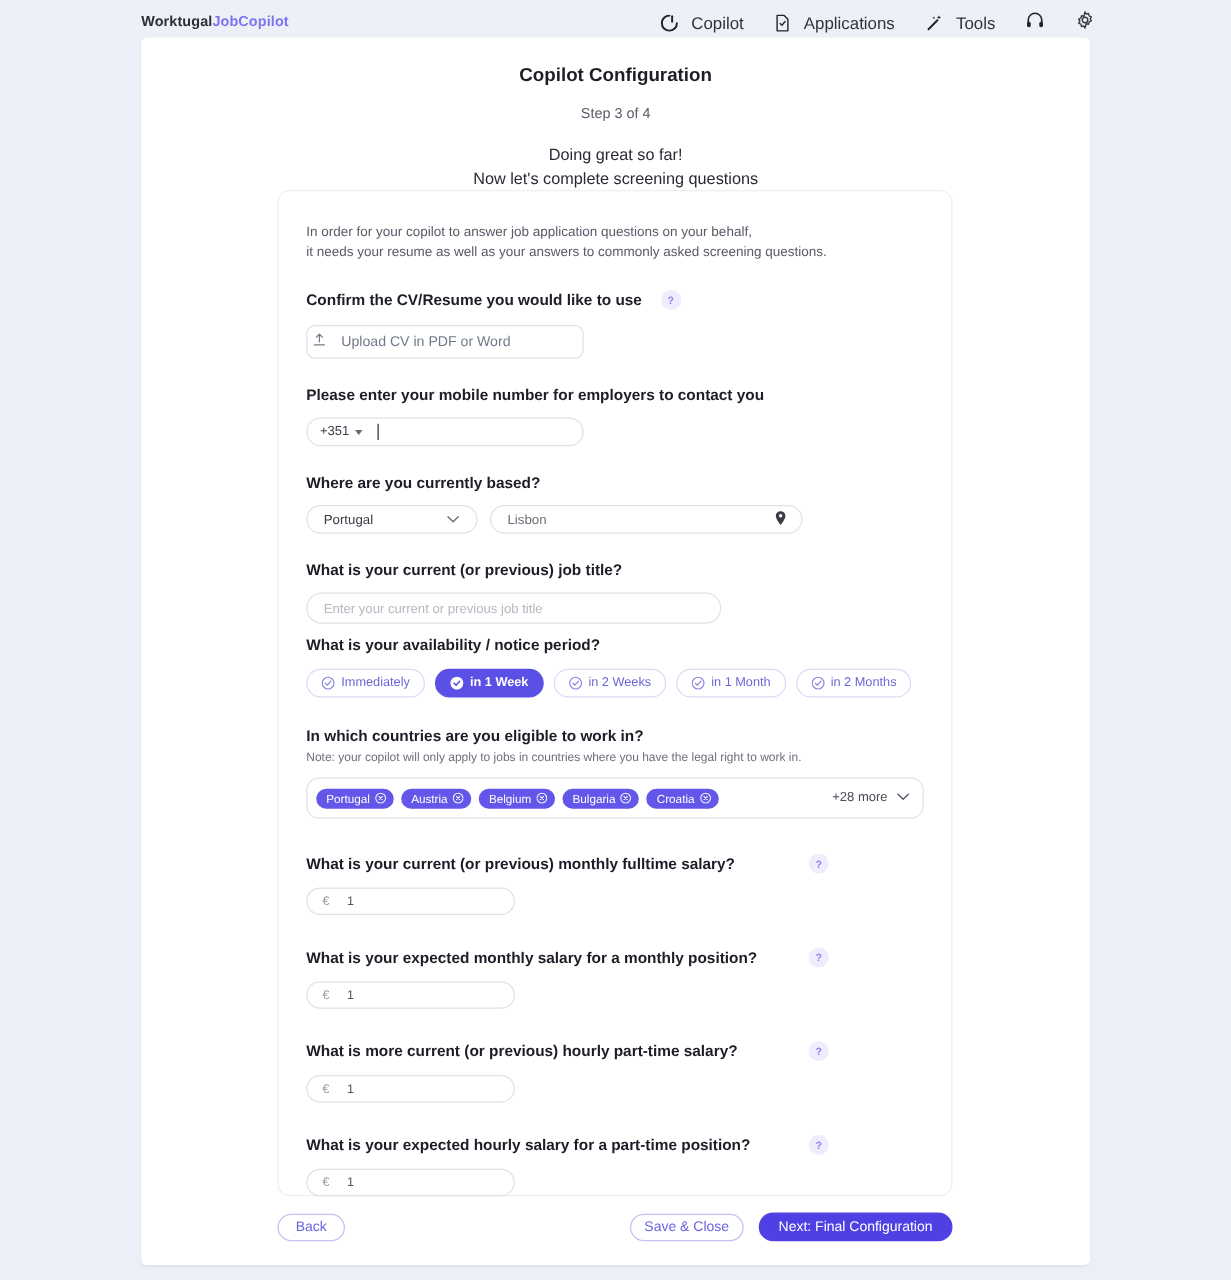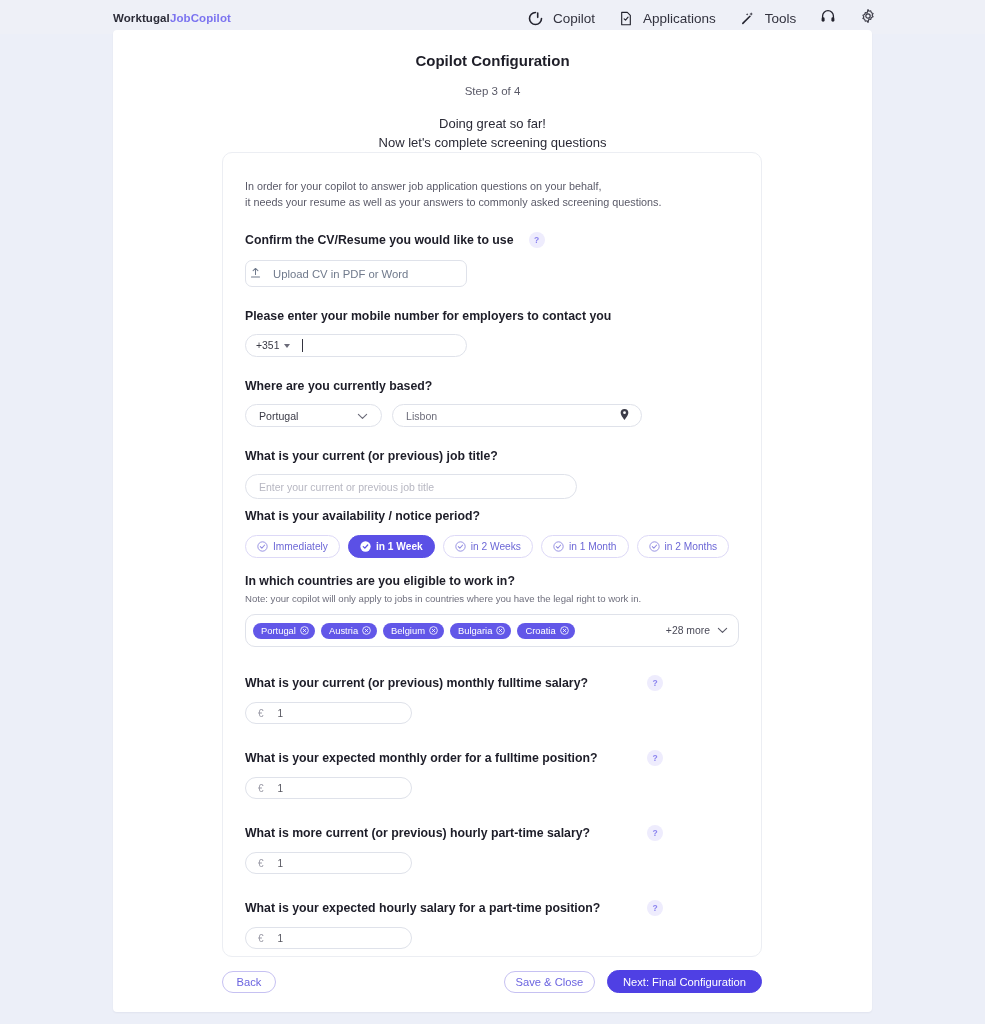--- a/index.html
+++ b/index.html
@@ -296,21 +296,21 @@
           <span class="chk">
             <svg width="11" height="11" viewBox="0 0 12 12">
                 <circle cx="6" cy="6" r="5.1" fill="none" stroke="#8f8ae0" stroke-width="1"></circle>
                 <path d="M3.6 6.1l1.7 1.7 3.1-3.4" fill="none" stroke="#8f8ae0" stroke-width="1.1" stroke-linecap="round" stroke-linejoin="round"></path>
               </svg>
           </span>
           <span>in 2 Months</span>
         </div>
       </div>
 
-      <div class="q" style="margin-top:16px;">In which countries are you eligible to work in?</div>
+      <div class="q" style="margin-top:24px;">In which countries are you eligible to work in?</div>
       <div class="note">Note: your copilot will only apply to jobs in countries where you have the legal right to work in.</div>
       <div class="countries">
         <div class="ctags">
           <div class="ctag">
             <span>Portugal</span>
             <span class="xc">
               <svg width="9" height="9" viewBox="0 0 10 10">
                   <circle cx="5" cy="5" r="4.3" fill="none" stroke="#ffffff" stroke-width=".9"></circle>
                   <path d="M3.5 3.5l3 3M6.5 3.5l-3 3" stroke="#ffffff" stroke-width=".9" stroke-linecap="round"></path>
                 </svg>
@@ -367,21 +367,21 @@
         <div class="q">What is your current (or previous) monthly fulltime salary?</div>
         <div class="spacer"></div>
         <div class="help" style="margin-right:76px;">?</div>
       </div>
       <div class="pill sal-input">
         <span class="cur">€</span>
         <span class="val">1</span>
       </div>
 
       <div class="q-row" style="margin-top:26px;">
-        <div class="q">What is your expected monthly order for a fulltime position?</div>
+        <div class="q">What is your expected monthly salary for a monthly position?</div>
         <div class="spacer"></div>
         <div class="help" style="margin-right:76px;">?</div>
       </div>
       <div class="pill sal-input">
         <span class="cur">€</span>
         <span class="val">1</span>
       </div>
 
       <div class="q-row" style="margin-top:26px;">
         <div class="q">What is more current (or previous) hourly part-time salary?</div>

